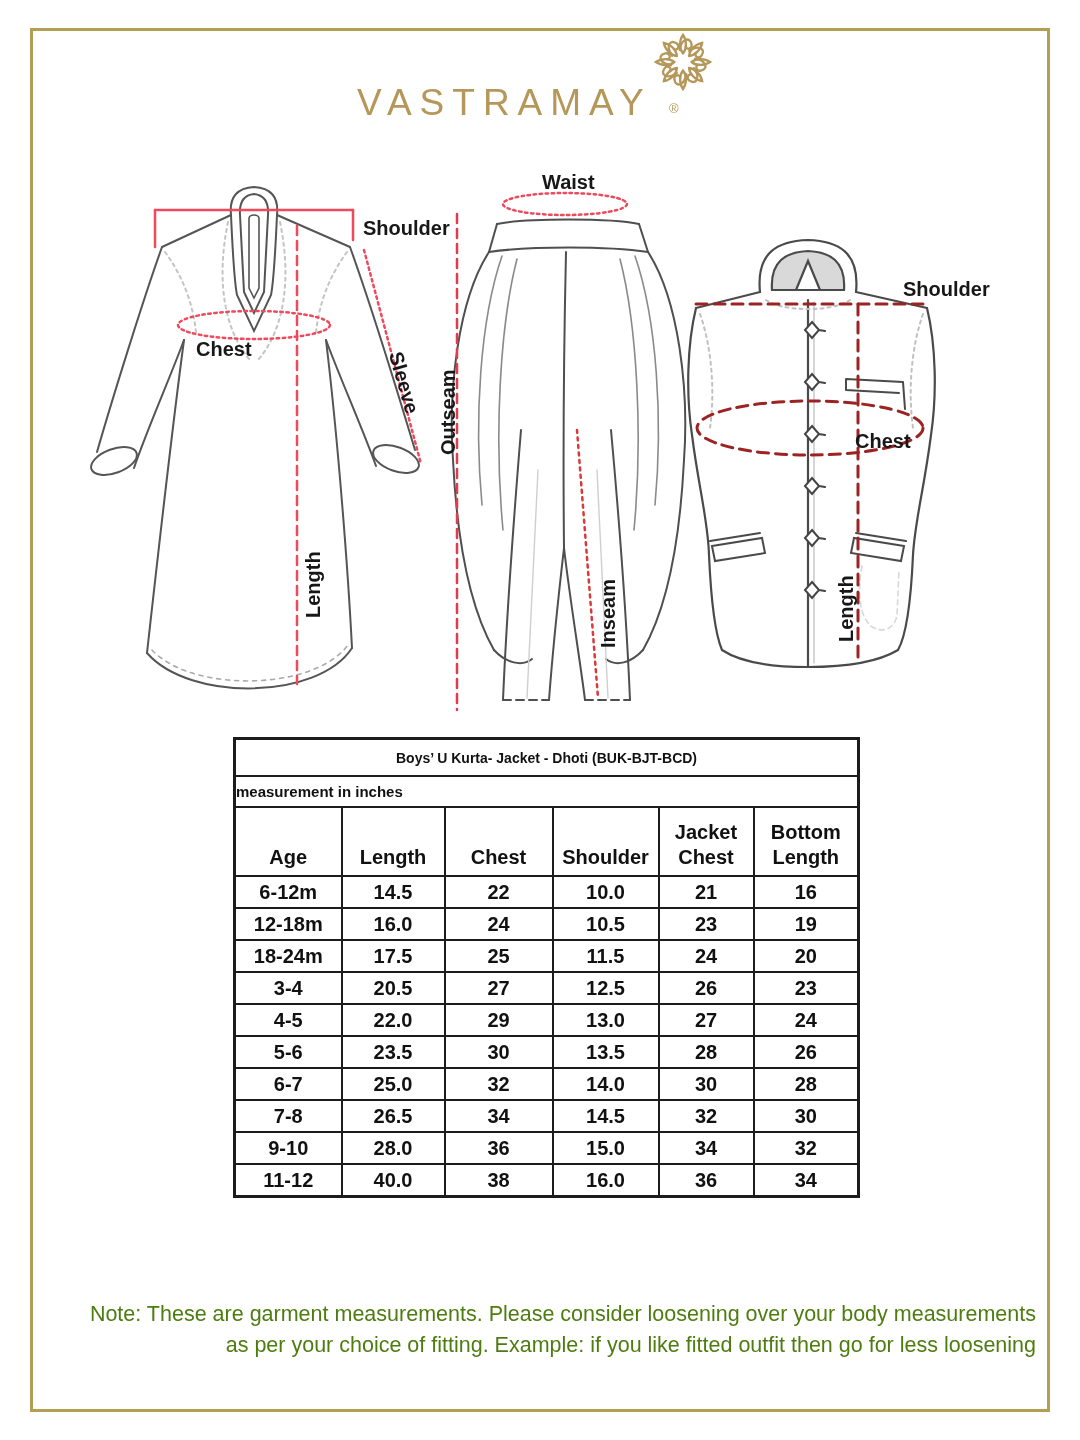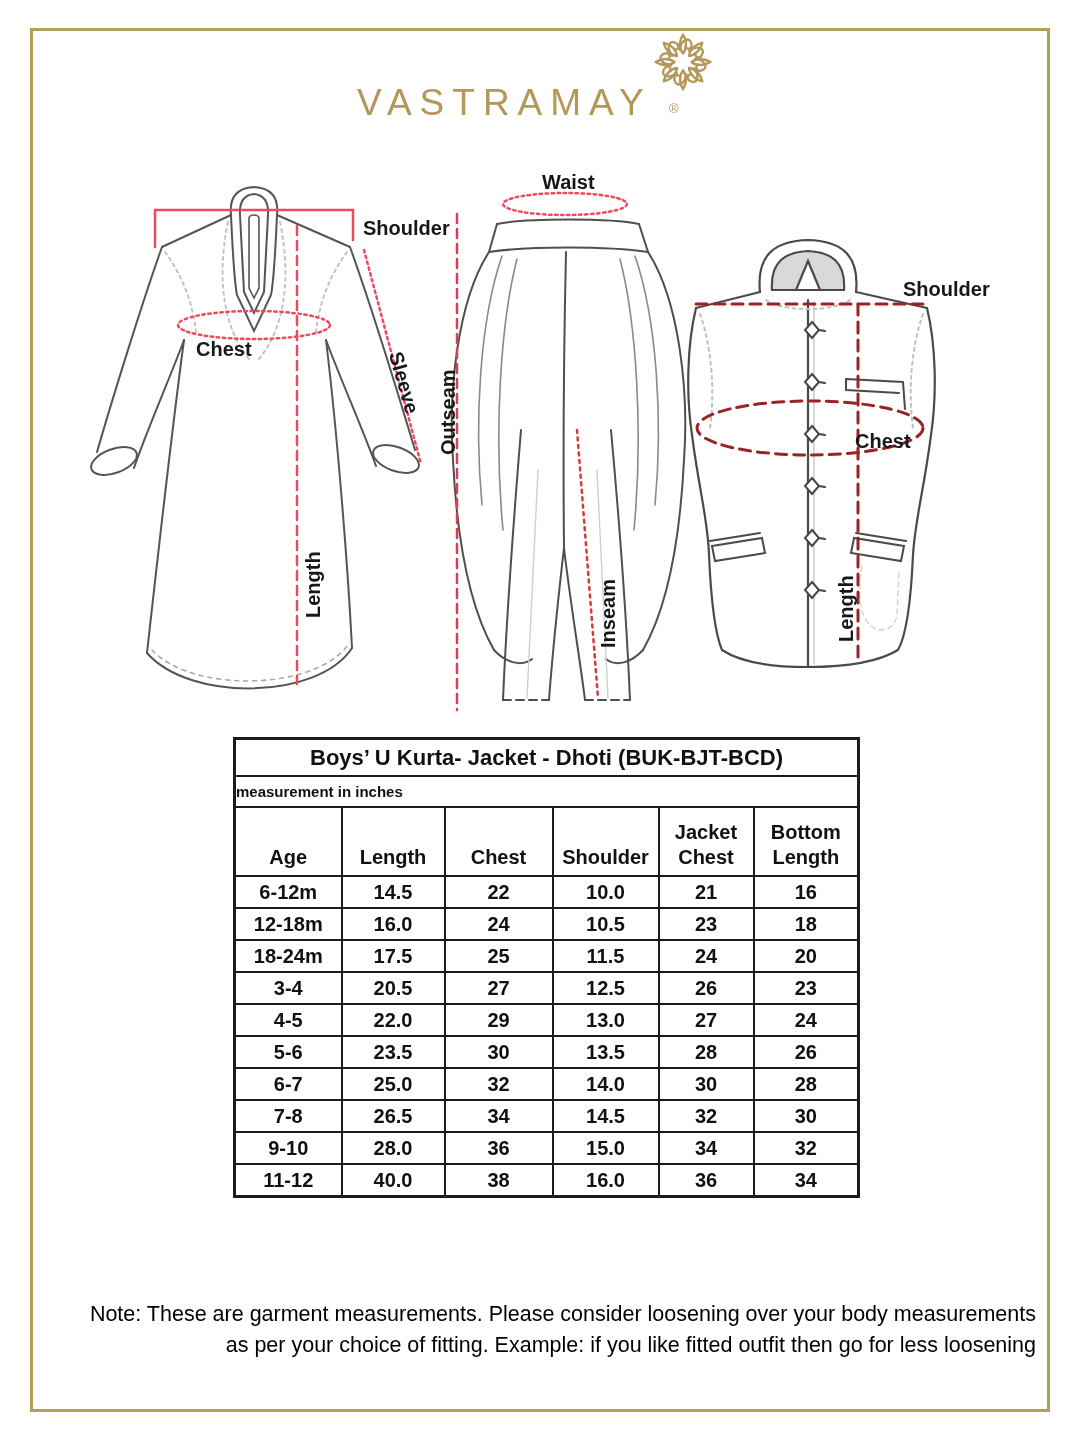--- a/index.html
+++ b/index.html
@@ -20,29 +20,29 @@
   .dlabel{position:absolute;font-size:20px;font-weight:600;color:#171717;white-space:nowrap;}
   .dlabel.bold{font-weight:700;}
   .rotccw{transform:rotate(-90deg);transform-origin:0 0;}
   .rotsleeve{transform:rotate(74deg);transform-origin:0 0;}
 
   
   .size-table{position:absolute;left:233px;top:737px;width:624px;border-collapse:collapse;
               table-layout:fixed;color:#111;}
   .size-table,.size-table th,.size-table td{border:2px solid #1c1c1c;}
   .size-table{border-width:3px;}
-  .size-table .title-cell{height:35px;font-size:22px;font-weight:bold;text-align:center;padding:0;}
+  .size-table .title-cell{height:35px;font-size:14px;font-weight:bold;text-align:center;padding:0;}
   .size-table .subtitle-cell{height:29px;font-size:15px;font-weight:bold;text-align:left;padding:0;}
   .size-table th.col{height:62px;font-size:20px;font-weight:bold;text-align:center;
                      vertical-align:bottom;padding:0 0 5px 0;white-space:pre-line;line-height:1.25;}
   .size-table td{height:30px;font-size:20px;font-weight:bold;text-align:center;padding:0;}
 
   
   .note{position:absolute;left:50px;right:44px;top:1299px;text-align:right;
-        font-size:21.5px;line-height:31px;color:#000000;}
+        font-size:21.5px;line-height:31px;color:#4d7c0f;}
 </style>
 </head>
 <body>
 
 <div class="page">
 
   <div class="frame"></div>
 
   <svg class="ornament" width="62" height="62" viewBox="-40 -40 80 80">
     <defs>
@@ -238,21 +238,21 @@
           <td>10.0</td>
           <td>21</td>
           <td>16</td>
         </tr>
         <tr>
           <td>12-18m</td>
           <td>16.0</td>
           <td>24</td>
           <td>10.5</td>
           <td>23</td>
-          <td>18</td>
+          <td>19</td>
         </tr>
         <tr>
           <td>18-24m</td>
           <td>17.5</td>
           <td>25</td>
           <td>11.5</td>
           <td>24</td>
           <td>20</td>
         </tr>
         <tr>

